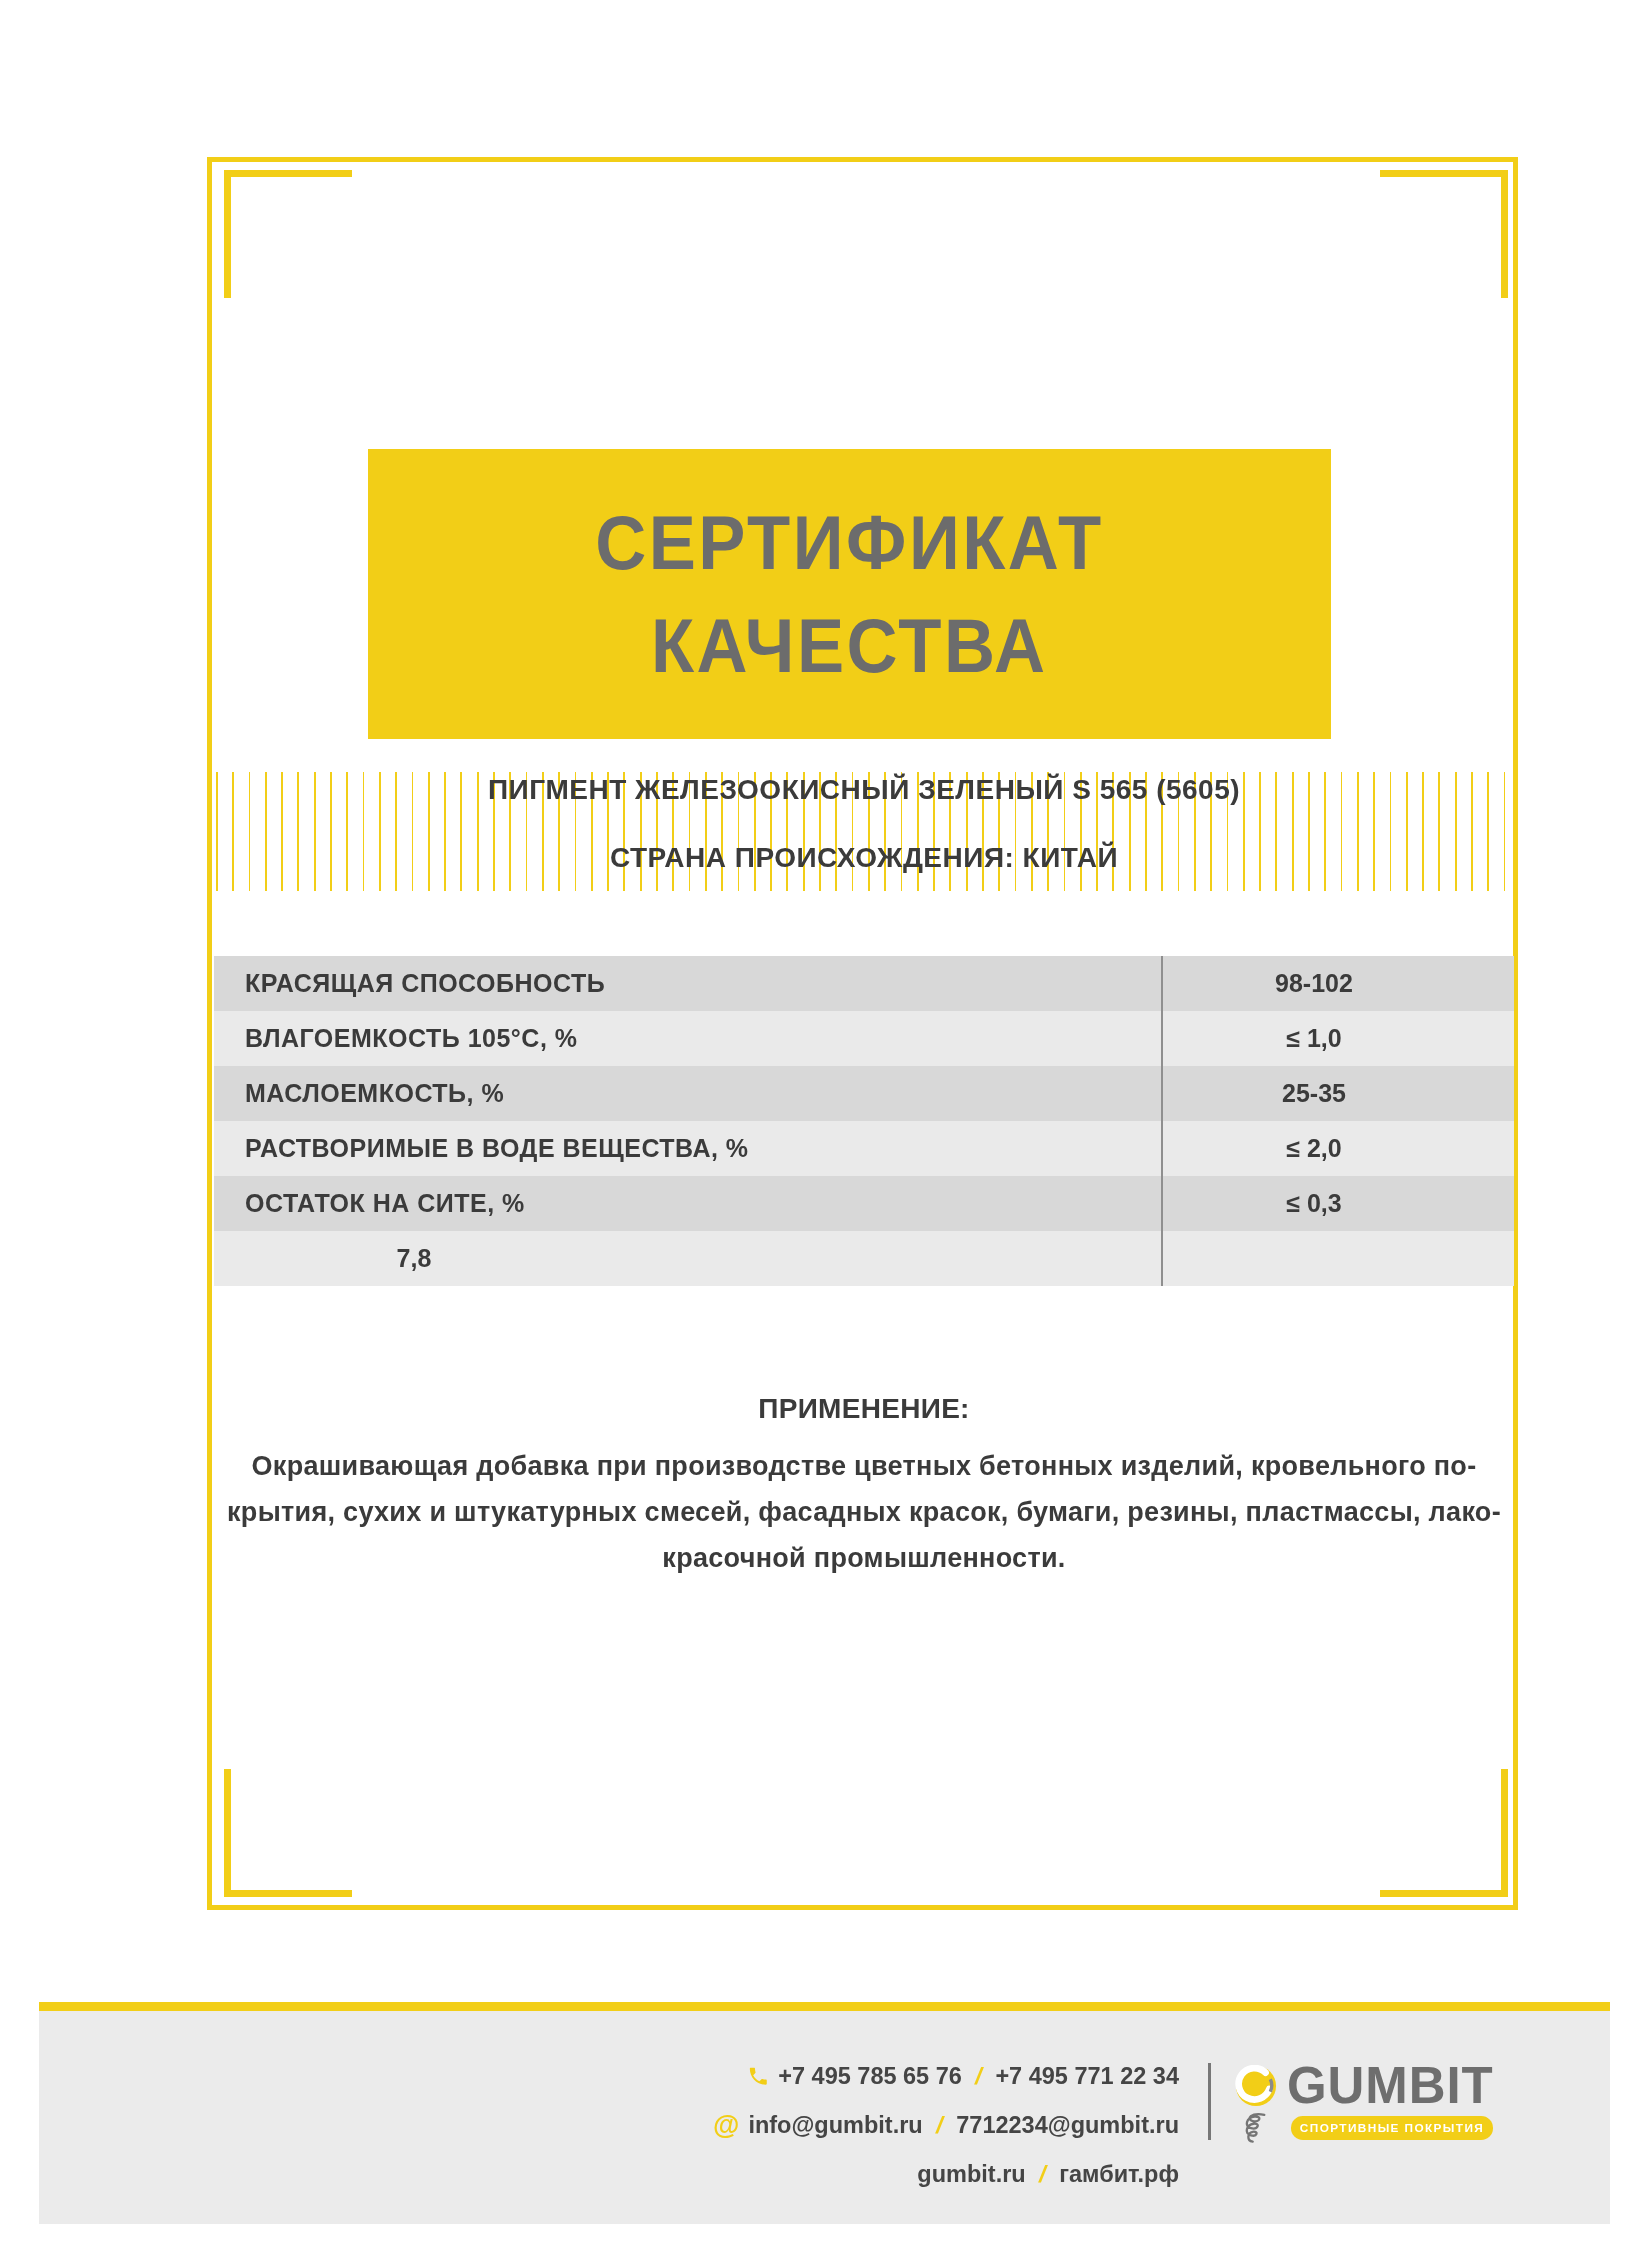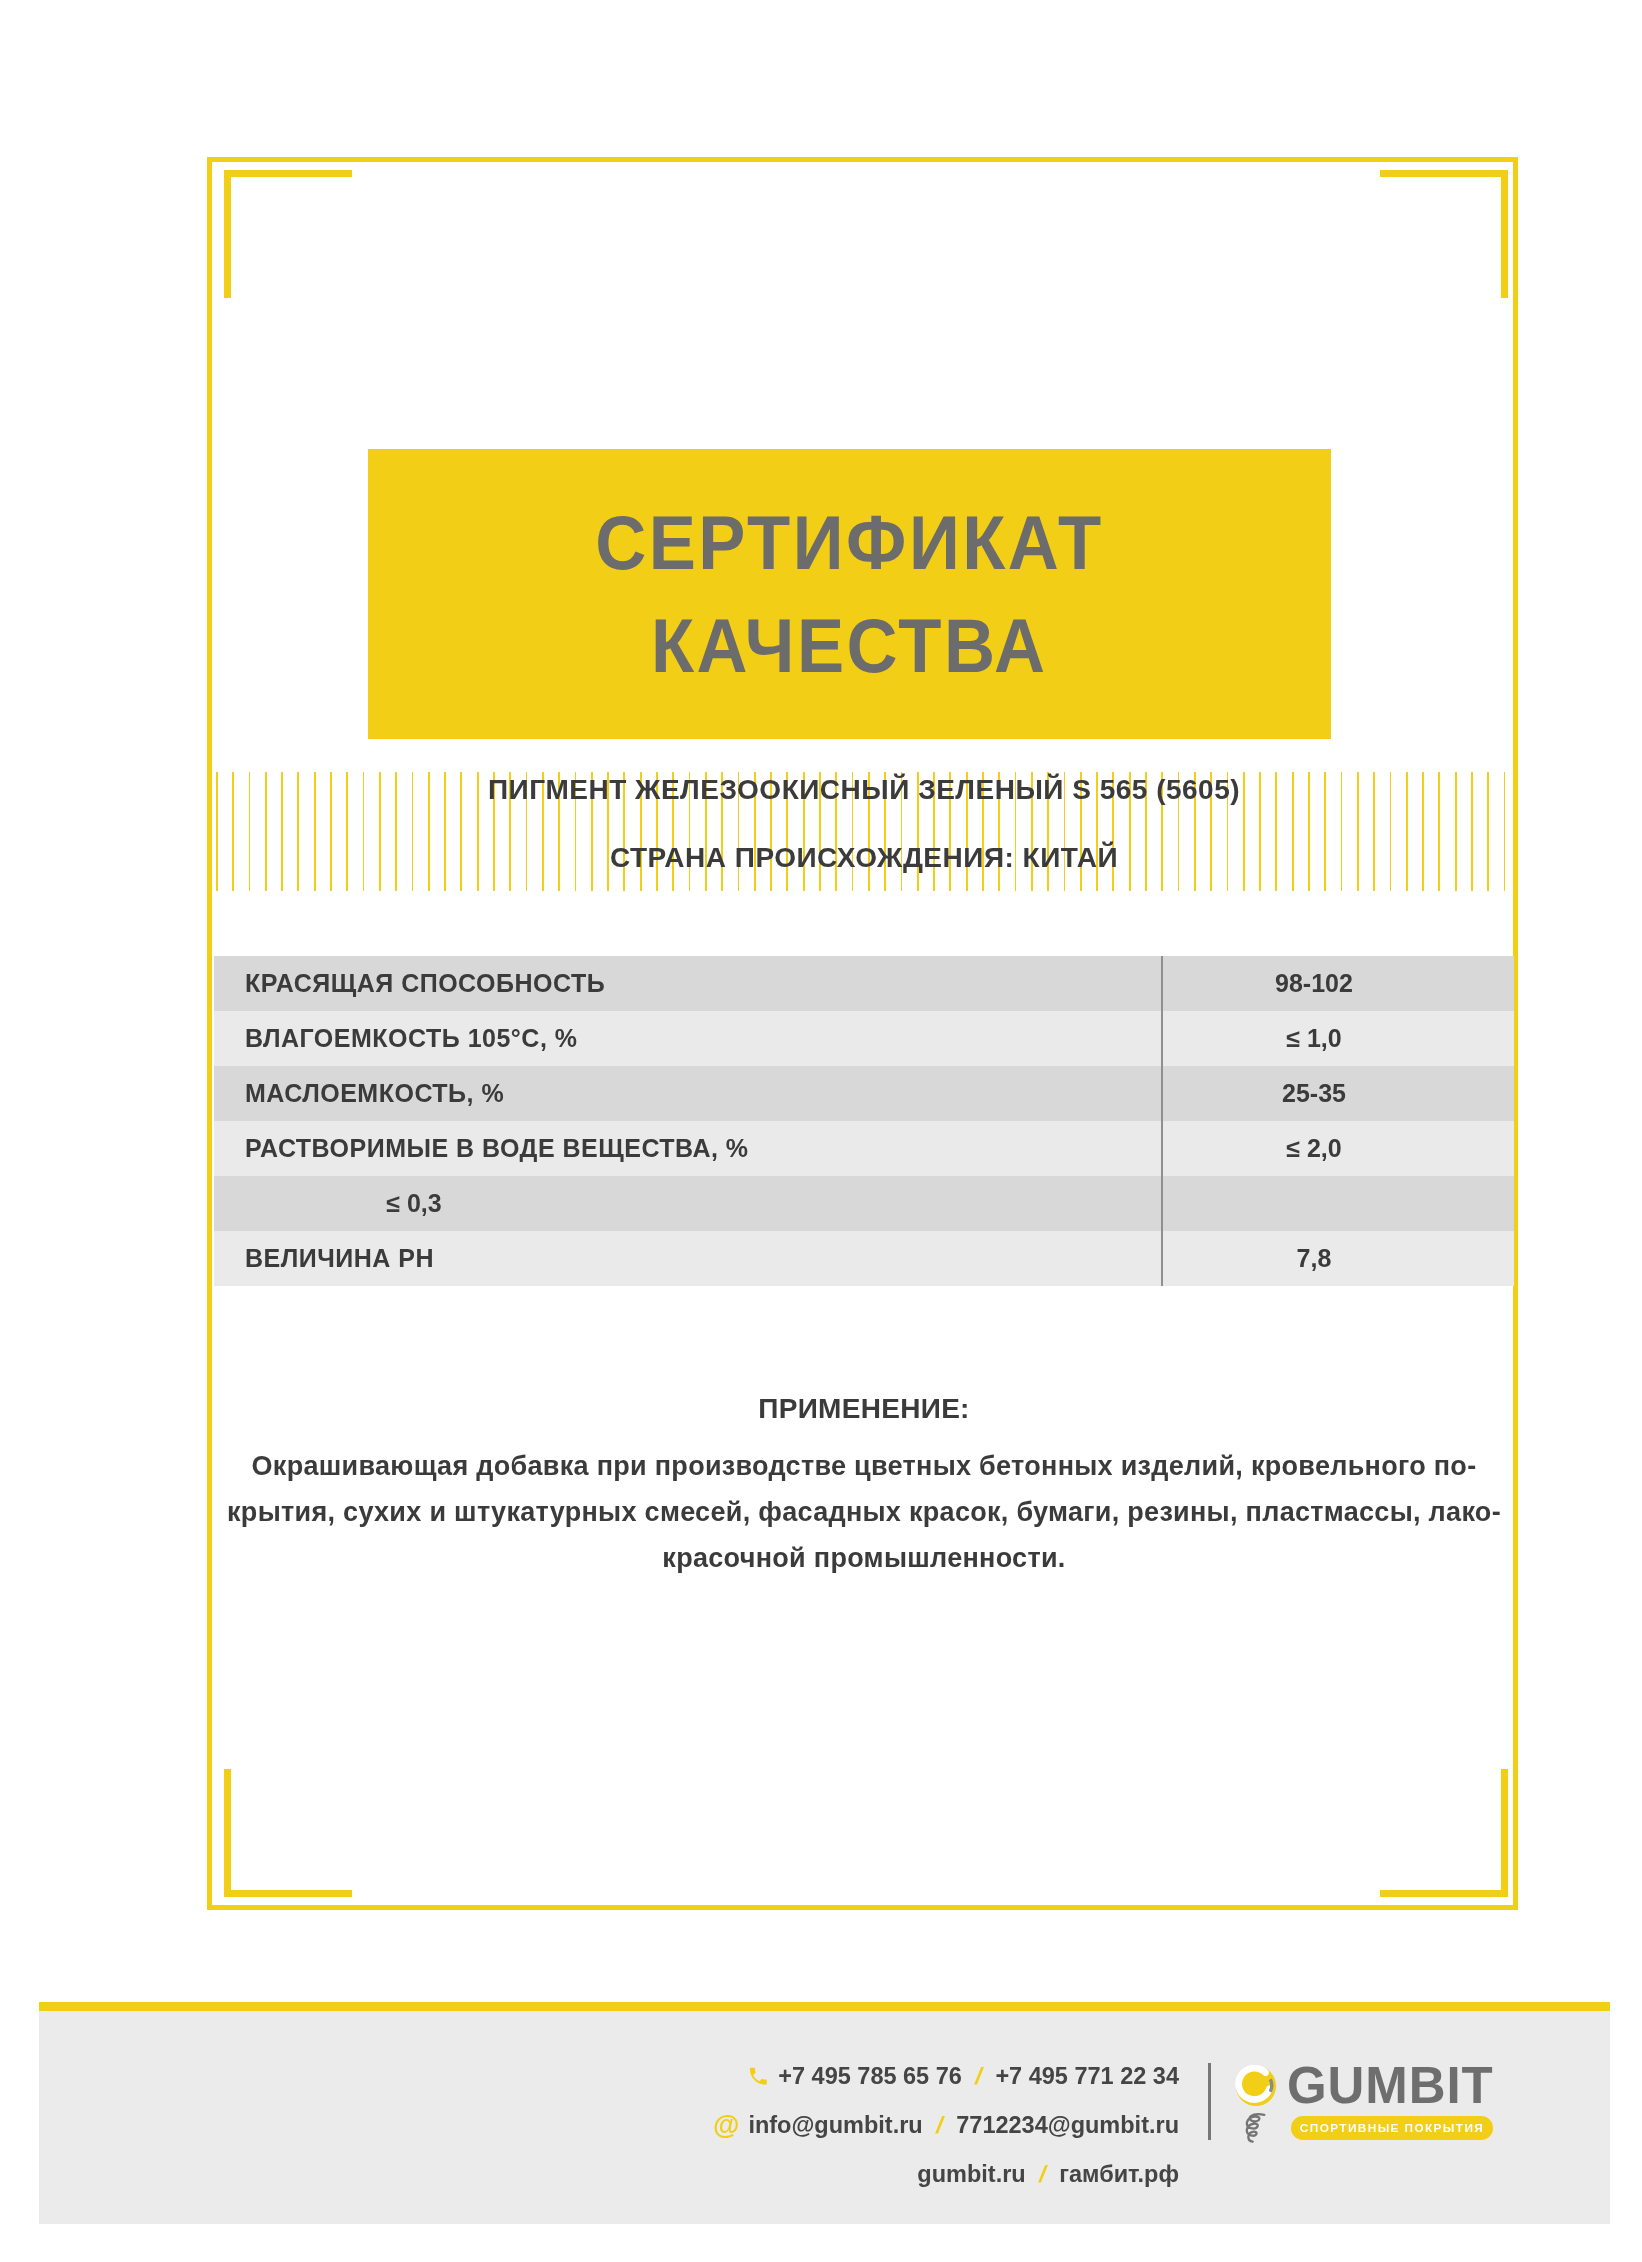--- a/index.html
+++ b/index.html
@@ -125,24 +125,24 @@
       </div>
       <div class="qrow odd">
         <div class="qlabel">МАСЛОЕМКОСТЬ, %</div>
         <div class="qvalue">25-35</div>
       </div>
       <div class="qrow even">
         <div class="qlabel">РАСТВОРИМЫЕ В ВОДЕ ВЕЩЕСТВА, %</div>
         <div class="qvalue">≤ 2,0</div>
       </div>
       <div class="qrow odd">
+        <div class="qlabel">ОСТАТОК НА СИТЕ, %</div>
         <div class="qvalue">≤ 0,3</div>
       </div>
       <div class="qrow even">
-        <div class="qlabel">ВЕЛИЧИНА PH</div>
         <div class="qvalue">7,8</div>
       </div>
     </div>
 
   <div class="apps-line apps-heading">ПРИМЕНЕНИЕ:</div>
   <div class="apps-line apps-l1">Окрашивающая добавка при производстве цветных бетонных изделий, кровельного по-</div>
   <div class="apps-line apps-l2">крытия, сухих и штукатурных смесей, фасадных красок, бумаги, резины, пластмассы, лако-</div>
   <div class="apps-line apps-l3">красочной промышленности.</div>
 
   <div class="footer-bar"></div>

